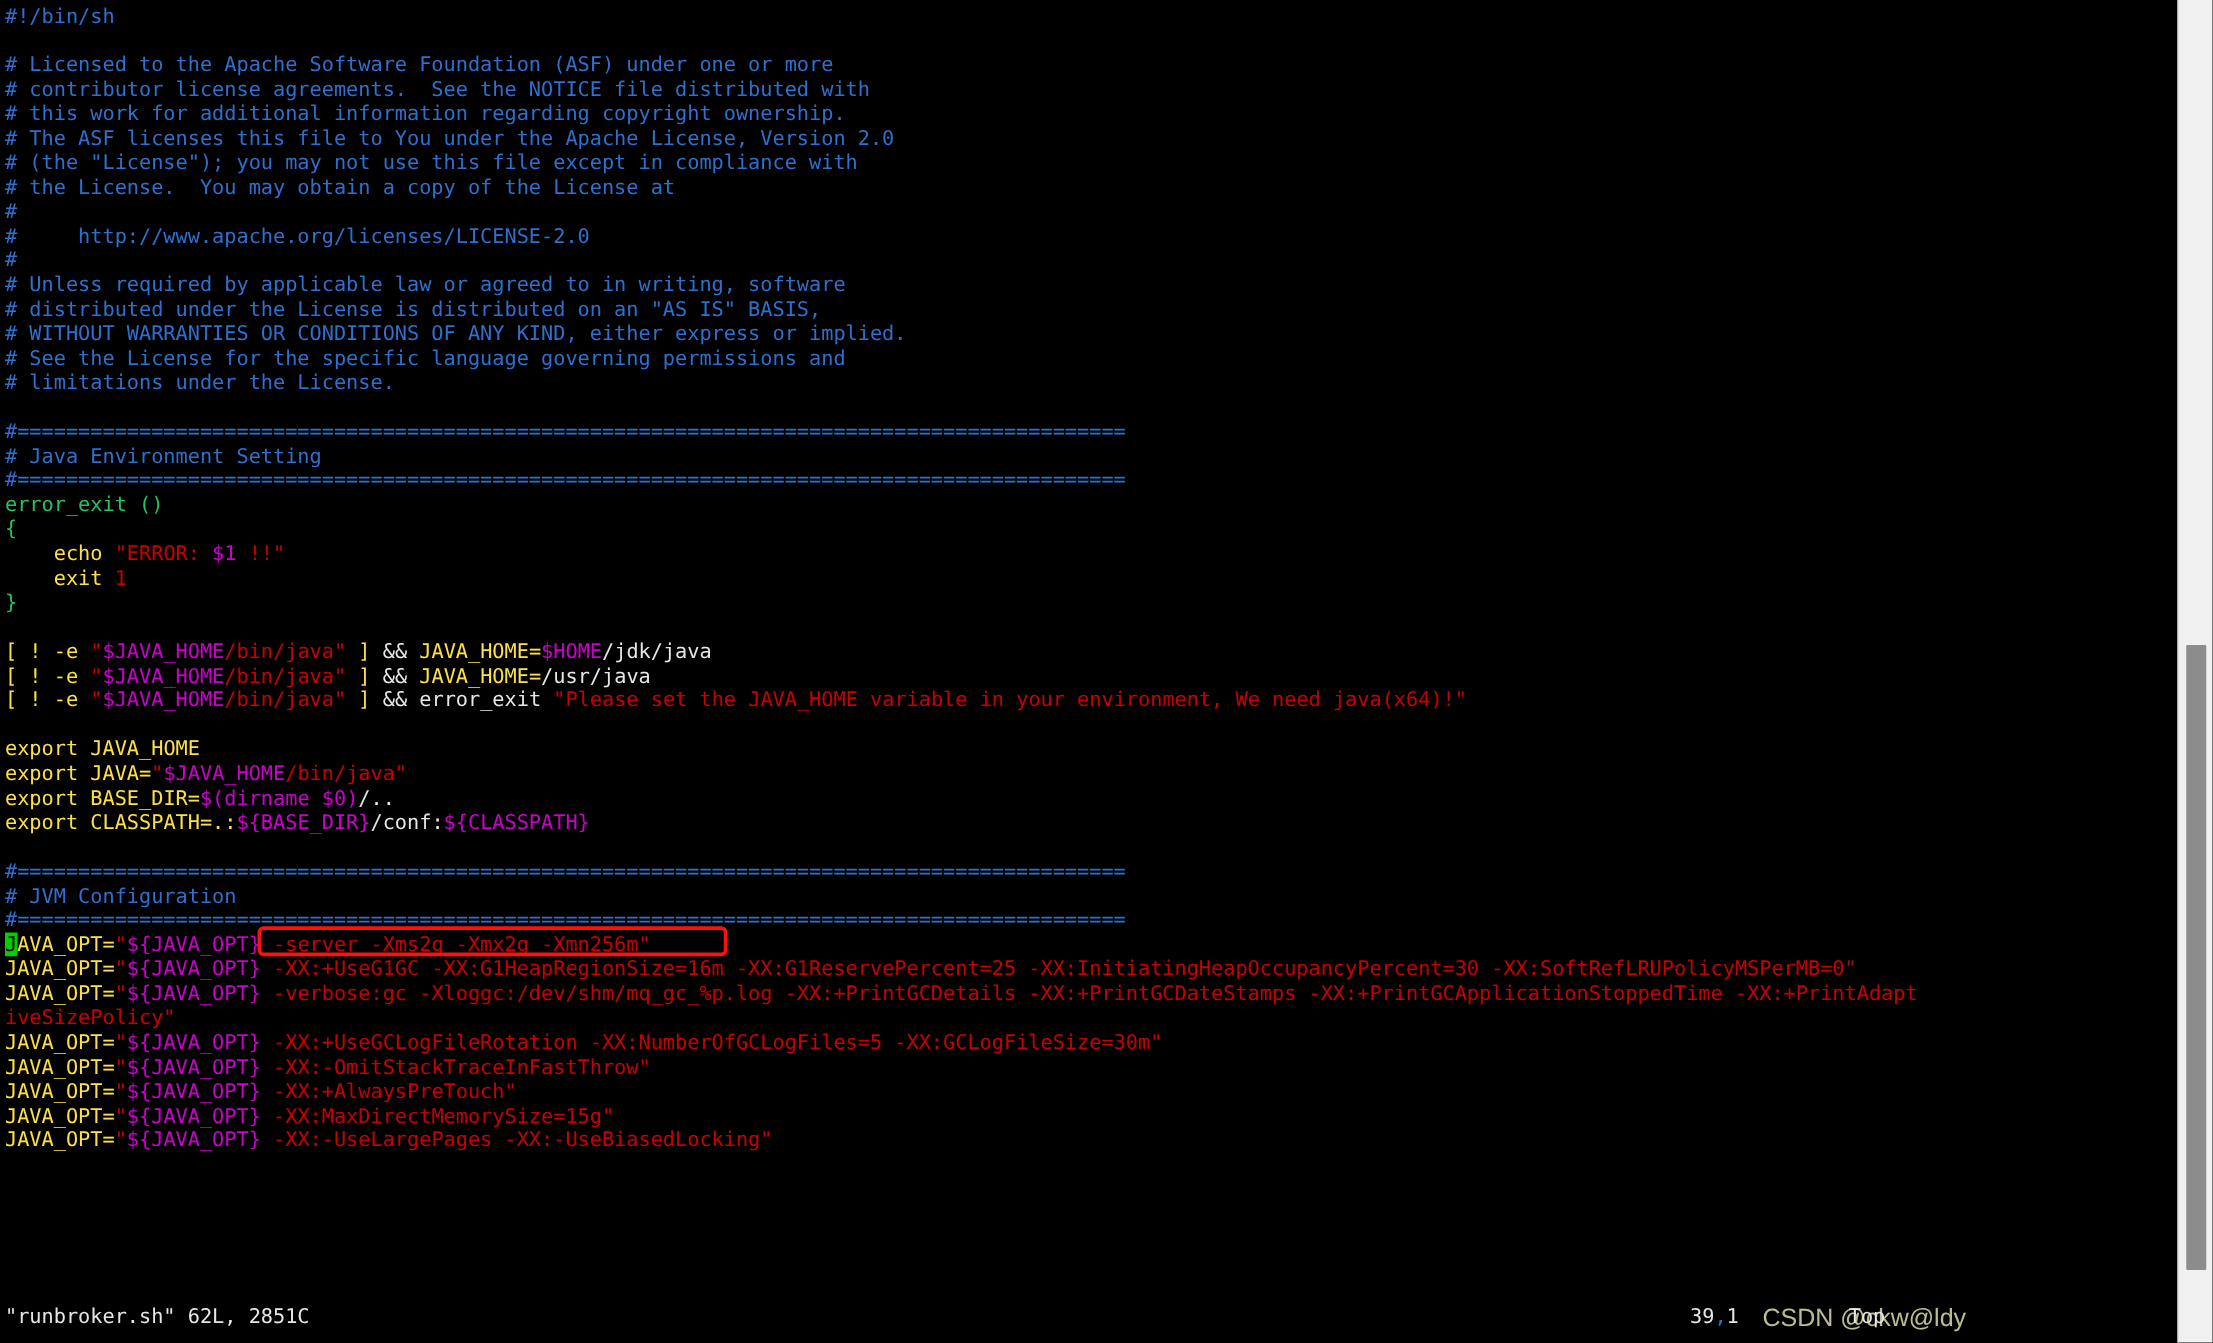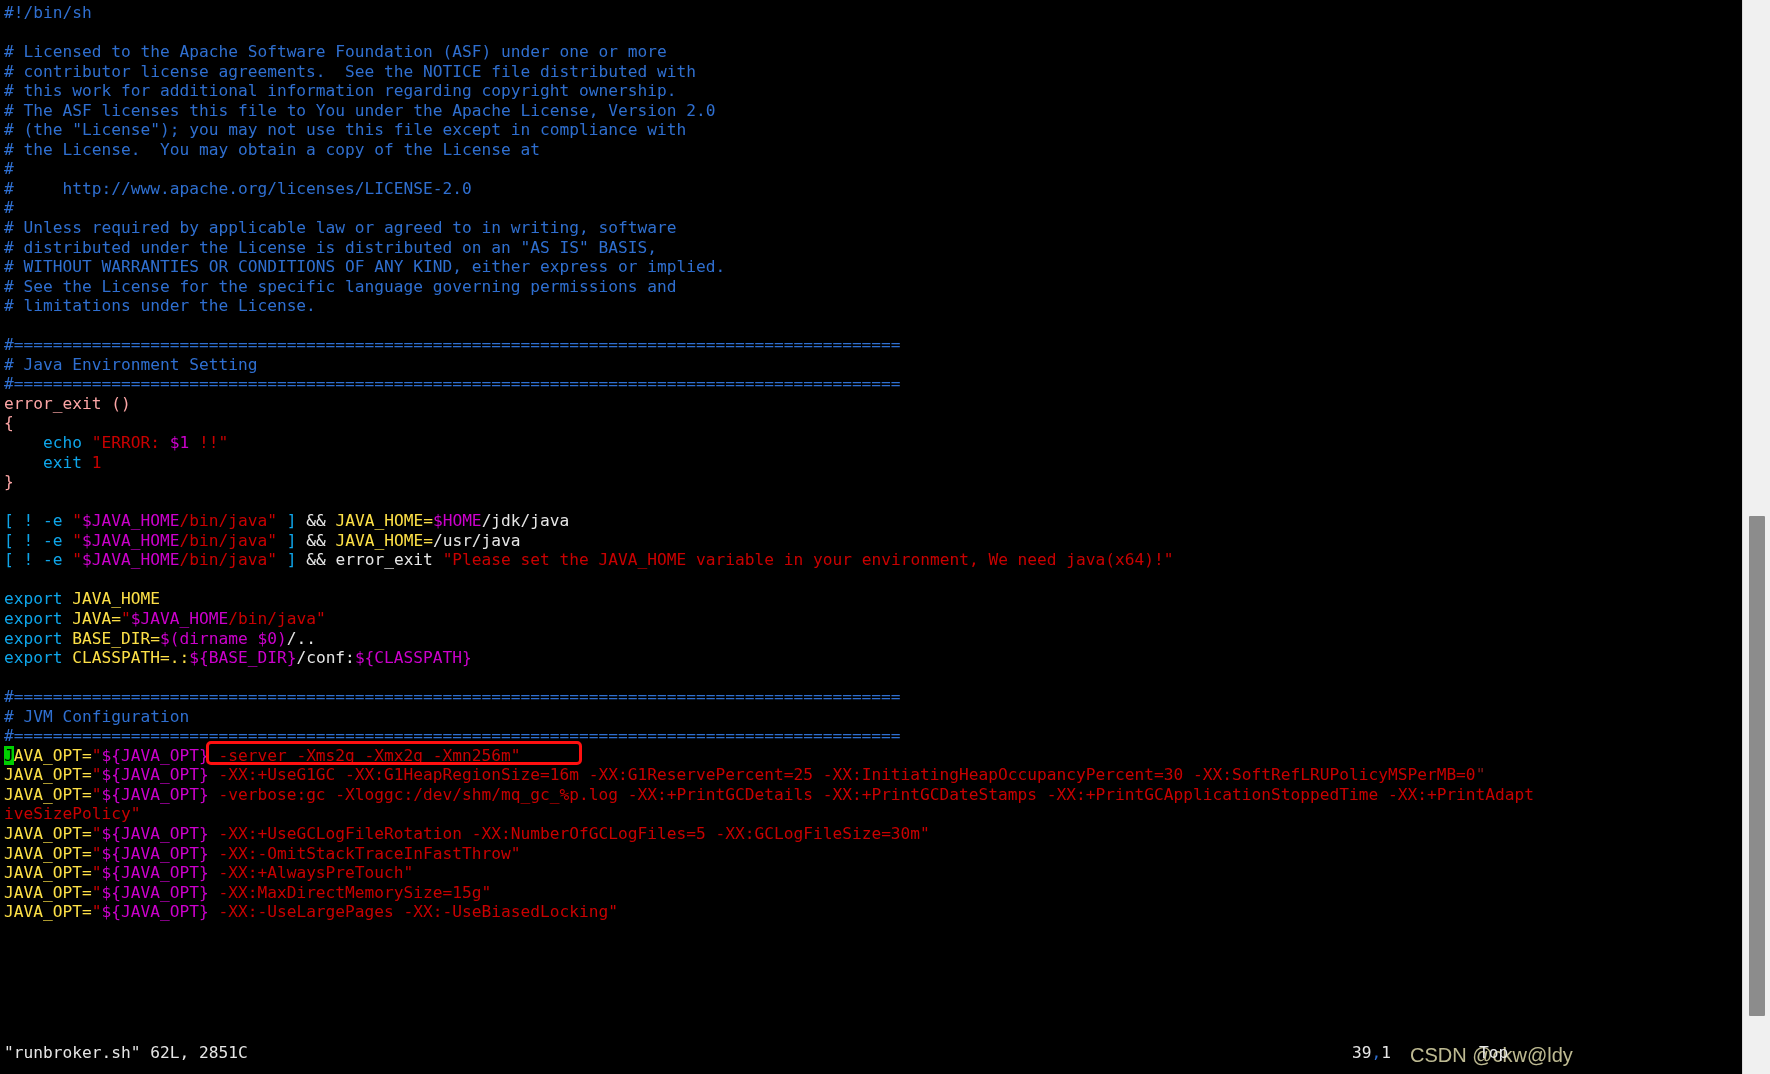--- a/index.html
+++ b/index.html
@@ -13,26 +13,26 @@
     background:#000;overflow:hidden;text-decoration:underline;
   }
   #code{
     position:absolute;left:4px;top:3px;right:0;
     font-size:16.2px;line-height:19.55px;
     white-space:pre;letter-spacing:0px;
   }
   .ln{height:19.55px;white-space:pre;}
   
   .cm   {color:#2f6fd0;}          
-  .kw   {color:#0ea5e9;}          
+  .kw   {color:#fde047;}          
   .id   {color:#fde047;}          
   .str  {color:#c90000;}          
   .var  {color:#cc00cc;}          
   .op   {color:#e6e6e6;}          
-  .fn   {color:#fca5a5;}          
+  .fn   {color:#22c55e;}          
   .num  {color:#c90000;}          
   .qd   {color:#8b1a1a;}          
 
   
   .cursor{background:#00d000;color:#000;}
 
   
   #annotation{
     position:absolute;
     left:206px;top:741px;width:376px;height:24px;

